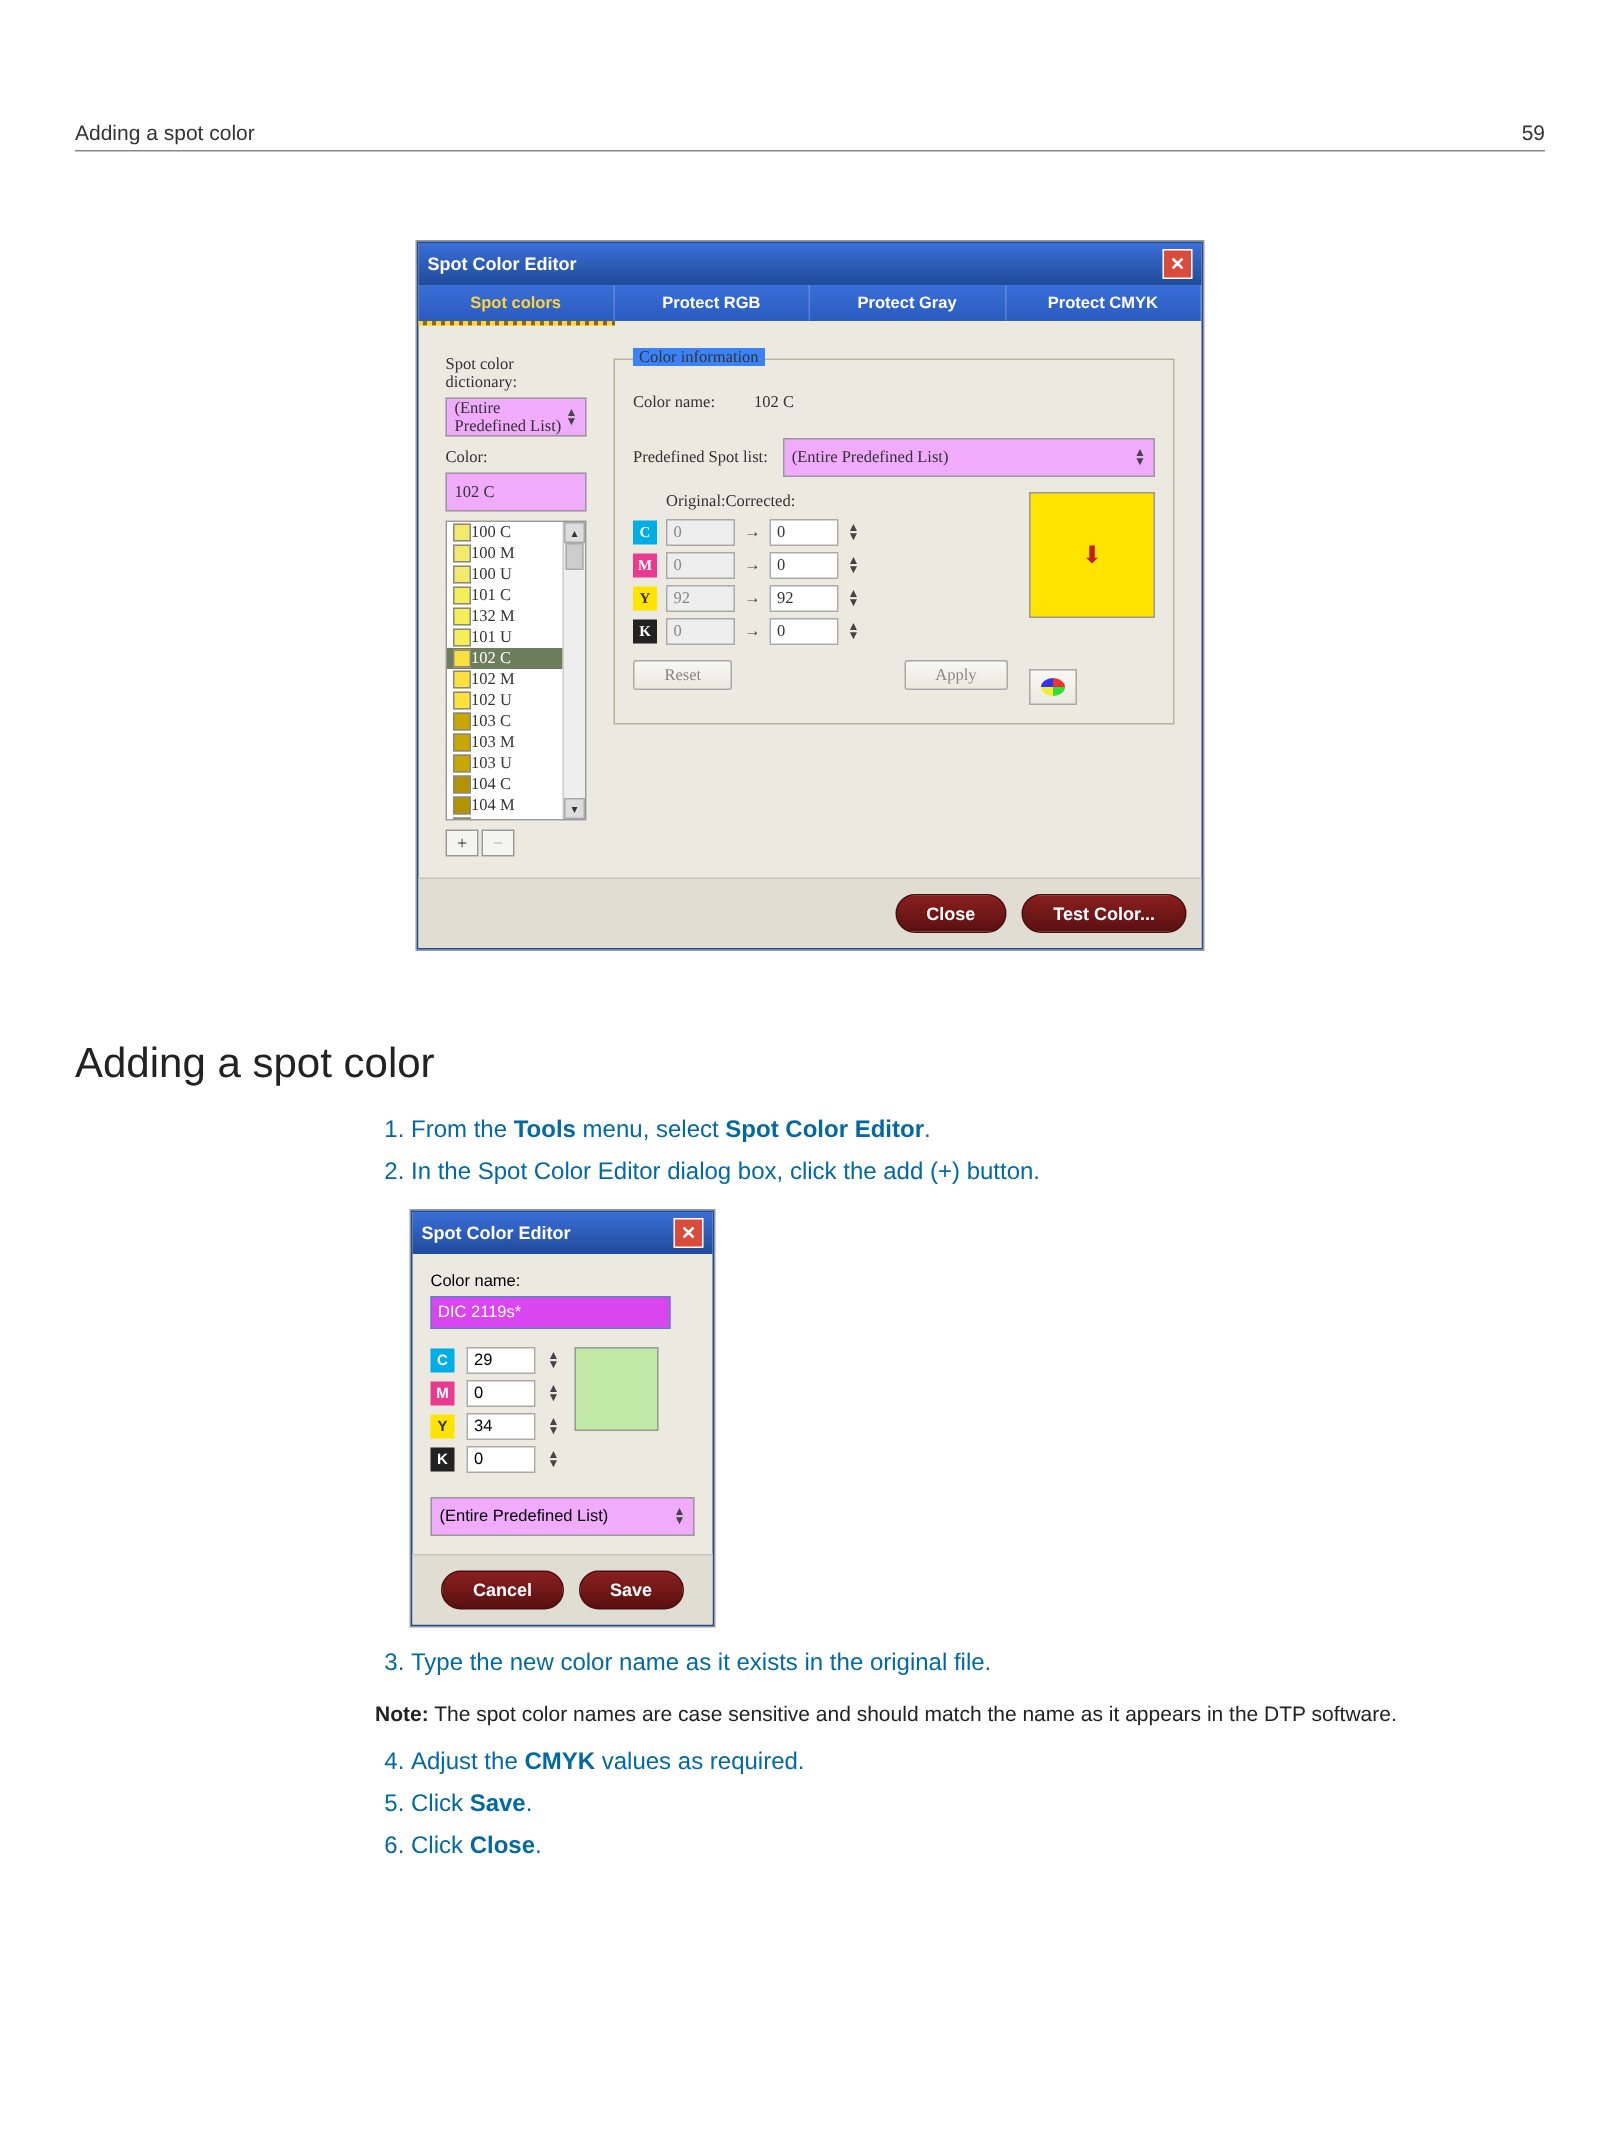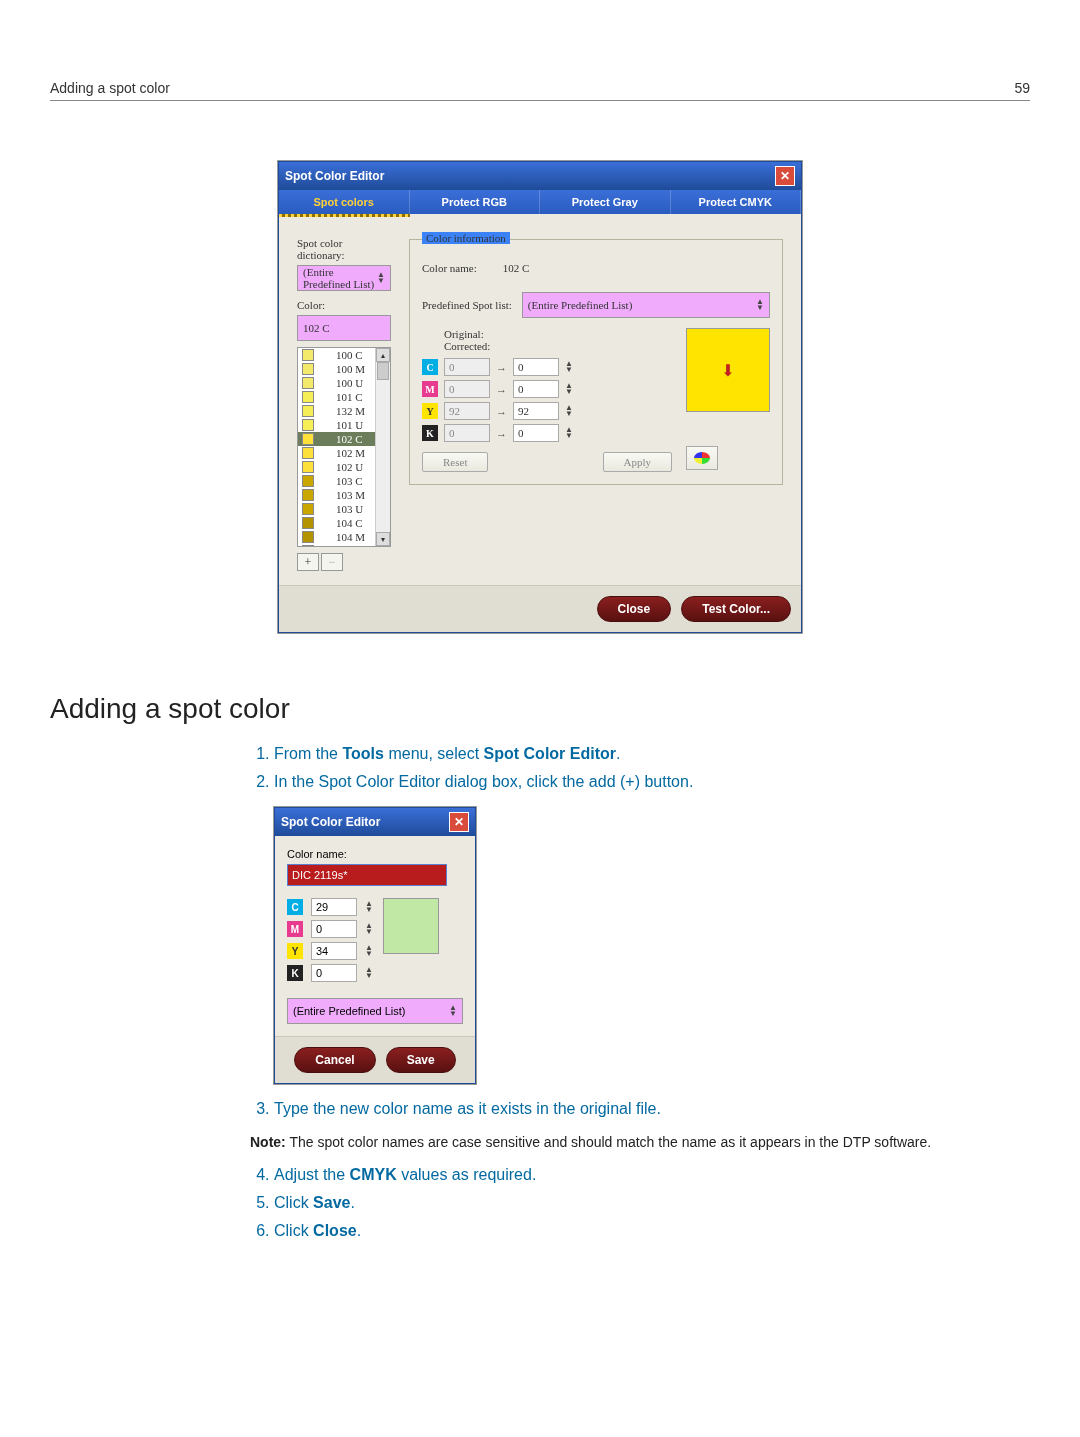--- a/index.html
+++ b/index.html
@@ -102,21 +102,21 @@
     overflow: hidden;
     position: relative;
     margin-top: 6px;
   }
   .list-inner { position: absolute; top:0; left:0; right:14px; }
   .list-item {
     display: flex;
     align-items: center;
     padding: 1px 4px;
     font-size: 11px;
-    gap: 22px;
+    gap: 0;
   }
   .list-item.selected { background: #6c7d5c; color: #fff; }
   .swatch {
     width: 10px;
     height: 10px;
     border: 1px solid #888;
   }
   .scrollbar {
     position: absolute;
     right: 0;
@@ -286,21 +286,21 @@
   .mini-dialog {
     width: 200px;
     margin: 14px 0 14px 0;
     background: #ece9e1;
     border:1px solid #1f4b99;
     box-shadow: 0 0 0 1px #999;
   }
   .mini-dialog .body { padding:12px; font-size:11px; }
   .mini-dialog .color-name-input {
     border:1px solid #5a7fcf;
-    background:#b91c1c;
+    background:#d946ef;
     color:#fff;
     padding:2px 4px;
     font-size:11px;
     width: 150px;
     height:16px;
     display:flex;
     align-items:center;
     margin-top:4px;
     margin-bottom:12px;
   }
@@ -436,21 +436,21 @@
           </div>
           <div class="info-row" style="margin-top:18px;">
             <span>Predefined Spot list:</span>
             <div class="select-box" style="flex:1;">
               <span>(Entire Predefined List)</span>
               <span class="select-arrows">▲<br>▼</span>
             </div>
           </div>
           <div style="display:flex; gap:14px; margin-top:6px;">
             <div style="flex:1;">
-              <div style="display:flex; justify-content:flex-start; margin-bottom:6px; padding-left:22px;flex-direction:column;">
+              <div style="display:flex; justify-content:flex-start; margin-bottom:6px; padding-left:22px;">
                 <span>Original:</span>
                 <span>Corrected:</span>
               </div>
               <div id="cmyk-rows">
                   <div class="cmyk-row">
                     <span class="cmyk-label c-C">C</span>
                     <span class="num-box ro">0</span>
                     <span class="arrow">→</span>
                     <span class="num-box">0</span>
                     <span class="spin">▲<br>▼</span>

